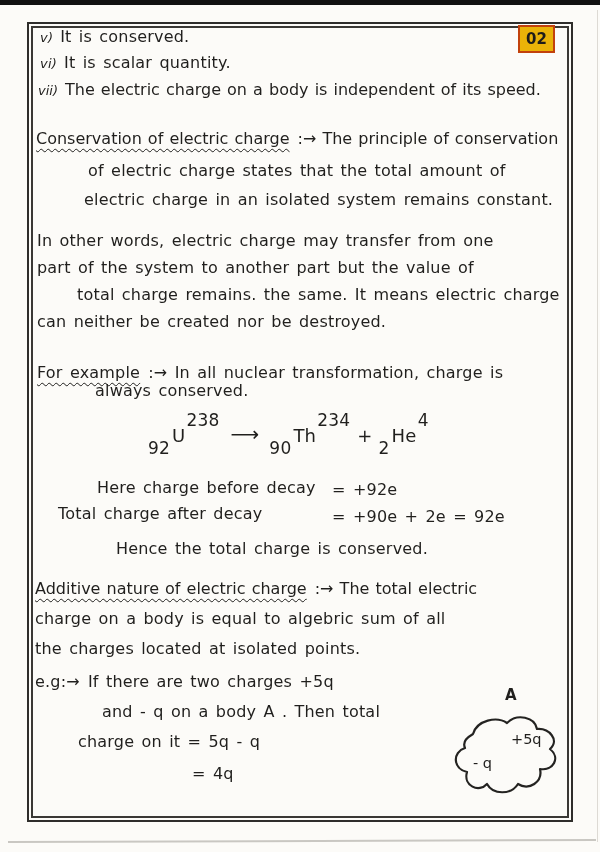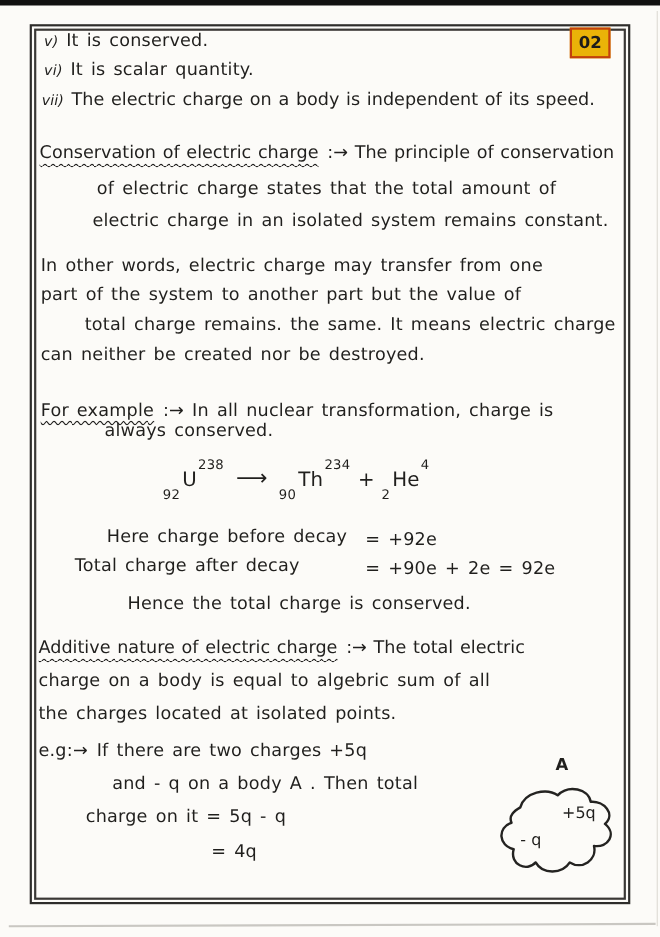--- a/index.html
+++ b/index.html
@@ -51,21 +51,21 @@
     text-decoration-line:underline;
     text-decoration-style:wavy;
     text-decoration-thickness:1px;
     text-underline-offset:4px;
   }
   .tight { letter-spacing:0; word-spacing:1px; }
   .lead { margin-left:8px; }
   
   .equation { font-size:18px; }
   .equation sub, .equation sup {
-    font-size:12px; line-height:0; position:relative;
+    font-size:17px; line-height:0; position:relative;
   }
   .equation sub { top:7px; left:-2px; }
   .equation sup { top:-9px; left:1px; }
   .equation .arrow { font-size:20px; margin:0 12px; position:relative; top:-1px; }
   .equation .plus { margin:0 8px; }
   .blob-figure { position:absolute; left:443px; top:702px; }
   .blob-figure path { fill:none; stroke:#242321; stroke-width:2.2; stroke-linejoin:round; }
   .blob-figure text { font-family:"DejaVu Sans",sans-serif; font-size:14.5px; fill:#201f1d; }
   .figureA-label {
     position:absolute; left:505px; top:684px; font-size:15px; font-weight:bold;
@@ -111,21 +111,21 @@
     <span class="wavy">For example</span><span class="lead">:→ In all nuclear transformation, charge is</span>
   </div>
   <div class="hw" style="left:95px; top:380px;"><span>always conserved.</span></div>
 
   <div class="hw equation" style="left:150px; top:424px;">
     <span><sub>92</sub><span>U</span><sup>238</sup></span><span class="arrow">⟶</span><span><sub>90</sub><span>Th</span><sup>234</sup></span><span class="plus">+</span><span><sub>2</sub><span>He</span><sup>4</sup></span>
   </div>
 
   <div class="hw" style="left:97px; top:477px;"><span>Here charge before decay</span></div>
   <div class="hw" style="left:332px; top:479px;"><span>= +92e</span></div>
-  <div class="hw" style="left:58px; top:503px;margin-left:10px;"><span>Total charge after decay</span></div>
+  <div class="hw" style="left:58px; top:503px;"><span>Total charge after decay</span></div>
   <div class="hw" style="left:332px; top:506px;"><span>= +90e + 2e = 92e</span></div>
   <div class="hw" style="left:116px; top:538px;"><span>Hence the total charge is conserved.</span></div>
 
   <div class="hw tight" style="left:35px; top:578px;text-align:right;">
     <span class="wavy">Additive nature of electric charge</span><span class="lead">:→ The total electric</span>
   </div>
   <div class="hw" style="left:35px; top:608px;"><span>charge on a body is equal to algebric sum of all</span></div>
   <div class="hw" style="left:35px; top:638px;"><span>the charges located at isolated points.</span></div>
 
   <div class="hw" style="left:35px; top:671px;">

